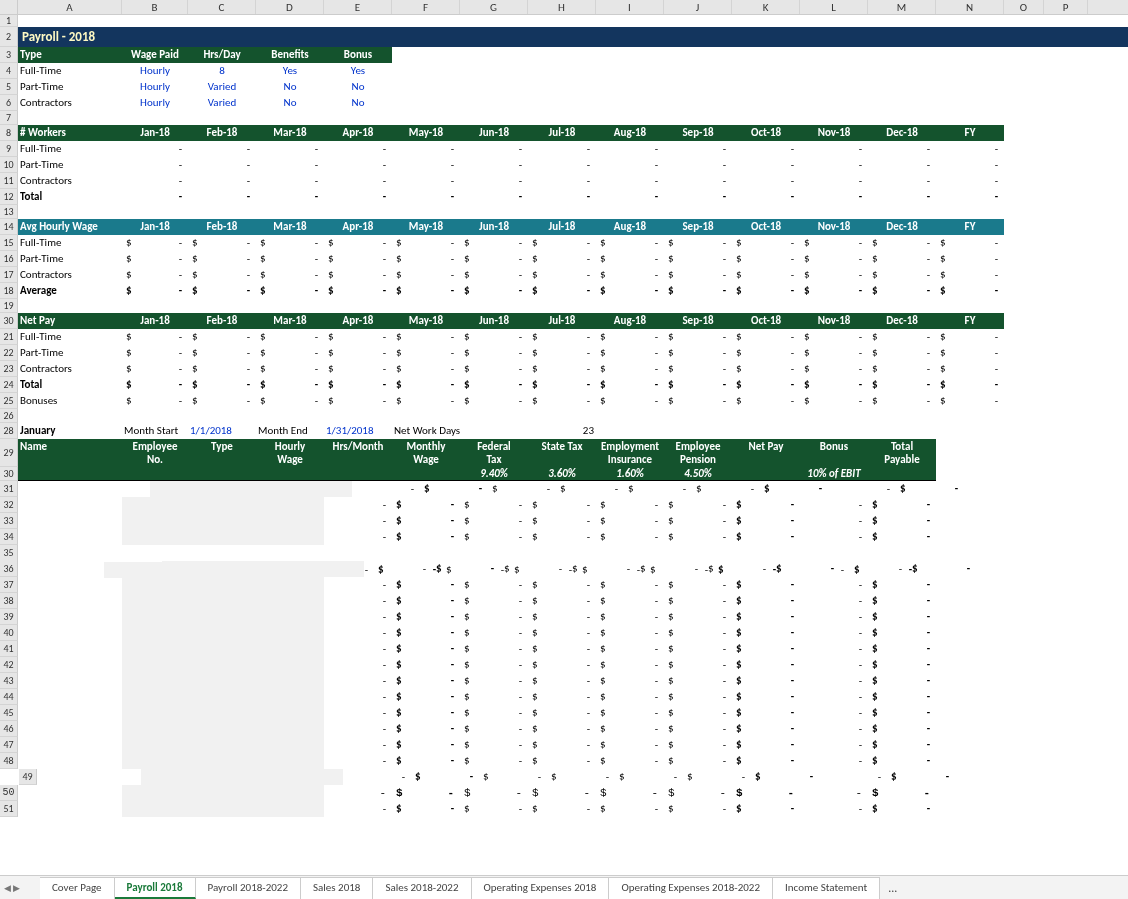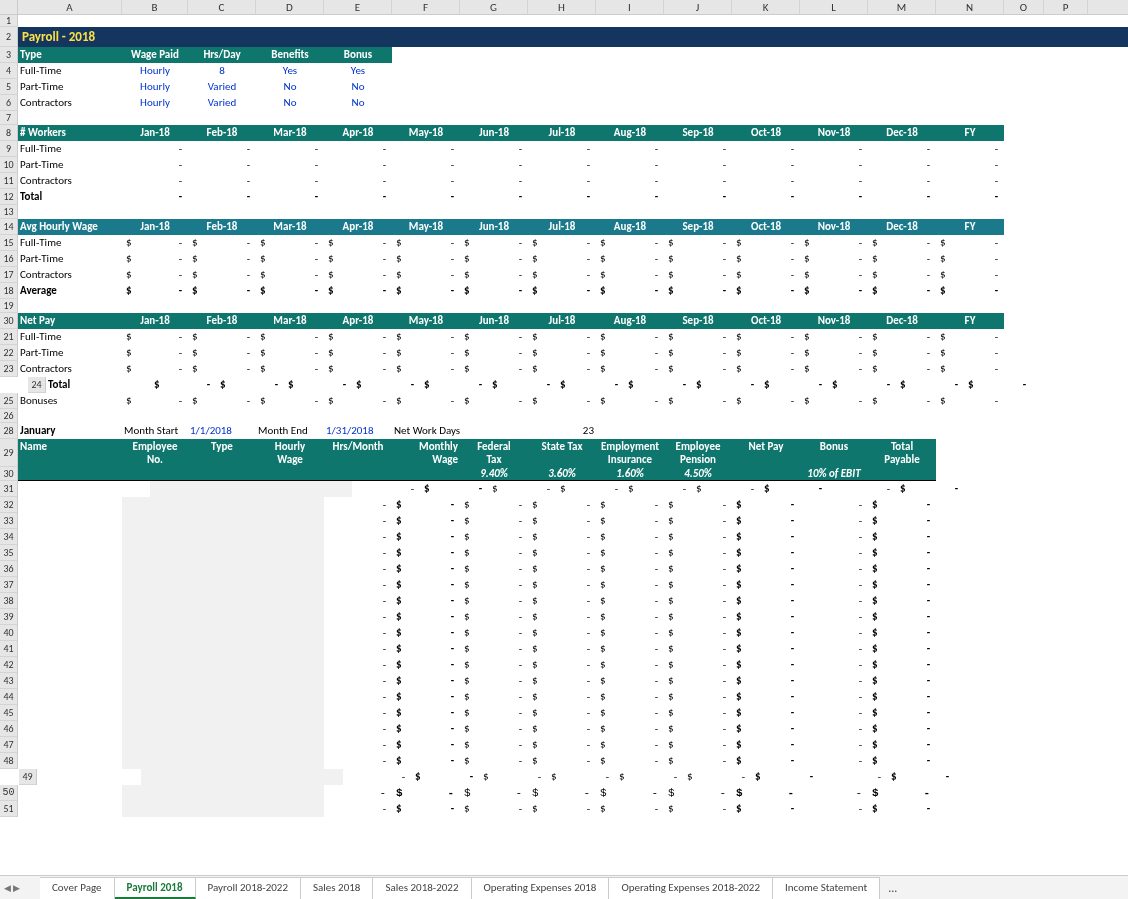--- a/index.html
+++ b/index.html
@@ -31,22 +31,22 @@
 .cJ { width: 68px; }
 .cK { width: 68px; }
 .cL { width: 68px; }
 .cM { width: 68px; }
 .cN { width: 68px; }
 .cO { width: 40px; }
 .cP { width: 44px; }
 
 
 .darknavy { background: #0b2845; color: #fff; }
-.navy { background: #13355e; color: #fde047; font-weight: bold; }
-.orange { background: #0f766e; color: #fff; font-weight: bold; }
+.navy { background: #13355e; color: #fef9c3; font-weight: bold; }
+.orange { background: #14532d; color: #fff; font-weight: bold; }
 .teal { background: #1a7a8c; color: #fff; font-weight: bold; }
 .tiny { font-size: 13px; margin-top: 44px; }
 .bold { font-weight: bold; }
 .blue { color: #0033cc; }
 .center { text-align: center; }
 .right { text-align: right; }
 .italic { font-style: italic; }
 
 
 .money { display: flex; justify-content: space-between; padding: 0 6px 0 4px; }
@@ -685,21 +685,21 @@
           <div class="cell money cM">
             <span>$</span>
             <span>-</span>
           </div>
           <div class="cell money cN">
             <span>$</span>
             <span>-</span>
           </div>
         </div>
       </div>
-      <div class="row" style="height: 16px; line-height: 16px; margin-left: 28px;">
+      <div class="row" style="height: 16px; line-height: 16px;">
         <div class="rownum">24</div>
         <div class="cells">
           <div class="cell cA bold">Total</div>
           <div class="cell money cB bold">
             <span>$</span>
             <span>-</span>
           </div>
           <div class="cell money cC bold">
             <span>$</span>
             <span>-</span>
@@ -841,21 +841,21 @@
             <div>Type</div>
           </div>
           <div class="cell orange cD" style="height: 28px; line-height: 13px; padding-top: 1px; text-align: center; white-space: normal;">
             <div>Hourly</div>
             <div>Wage</div>
           </div>
           <div class="cell orange cE" style="height: 28px; line-height: 13px; padding-top: 1px; text-align: center; white-space: normal;">
             <div></div>
             <div>Hrs/Month</div>
           </div>
-          <div class="cell orange cF" style="height: 28px; line-height: 13px; padding-top: 1px; text-align: right; white-space: normal;">
+          <div class="cell orange cF" style="height: 28px; line-height: 13px; padding-top: 1px; text-align: center; white-space: normal;">
             <div>Monthly</div>
             <div>Wage</div>
           </div>
           <div class="cell orange cG" style="height: 28px; line-height: 13px; padding-top: 1px; text-align: center; white-space: normal;">
             <div>Federal</div>
             <div>Tax</div>
           </div>
           <div class="cell orange cH" style="height: 28px; line-height: 13px; padding-top: 1px; text-align: center; white-space: normal;">
             <div></div>
             <div>State Tax</div>
@@ -1049,21 +1049,21 @@
             <span>$</span>
             <span>-</span>
           </div>
           <div class="cell cL dash-right">-</div>
           <div class="cell money cM bold">
             <span>$</span>
             <span>-</span>
           </div>
         </div>
       </div>
-      <div class="row" style="height: 16px; line-height: 16px;">
+      <div class="row" style="height: 16px; line-height: 16px; flex-direction: column;">
         <div class="rownum">35</div>
         <div class="cells">
           <div class="cell cA"></div>
           <div class="cell cB graycol"></div>
           <div class="cell cC graycol"></div>
           <div class="cell cD graycol"></div>
           <div class="cell cE dash-right">-</div>
           <div class="cell money cF bold">
             <span>$</span>
             <span>-</span>
@@ -1088,21 +1088,21 @@
             <span>$</span>
             <span>-</span>
           </div>
           <div class="cell cL dash-right">-</div>
           <div class="cell money cM bold">
             <span>$</span>
             <span>-</span>
           </div>
         </div>
       </div>
-      <div class="row" style="height: 16px; line-height: 16px;">
+      <div class="row" style="height: 16px; line-height: 16px; gap: 40px;">
         <div class="rownum">36</div>
         <div class="cells">
           <div class="cell cA"></div>
           <div class="cell cB graycol"></div>
           <div class="cell cC graycol"></div>
           <div class="cell cD graycol"></div>
           <div class="cell cE dash-right">-</div>
           <div class="cell money cF bold">
             <span>$</span>
             <span>-</span>

